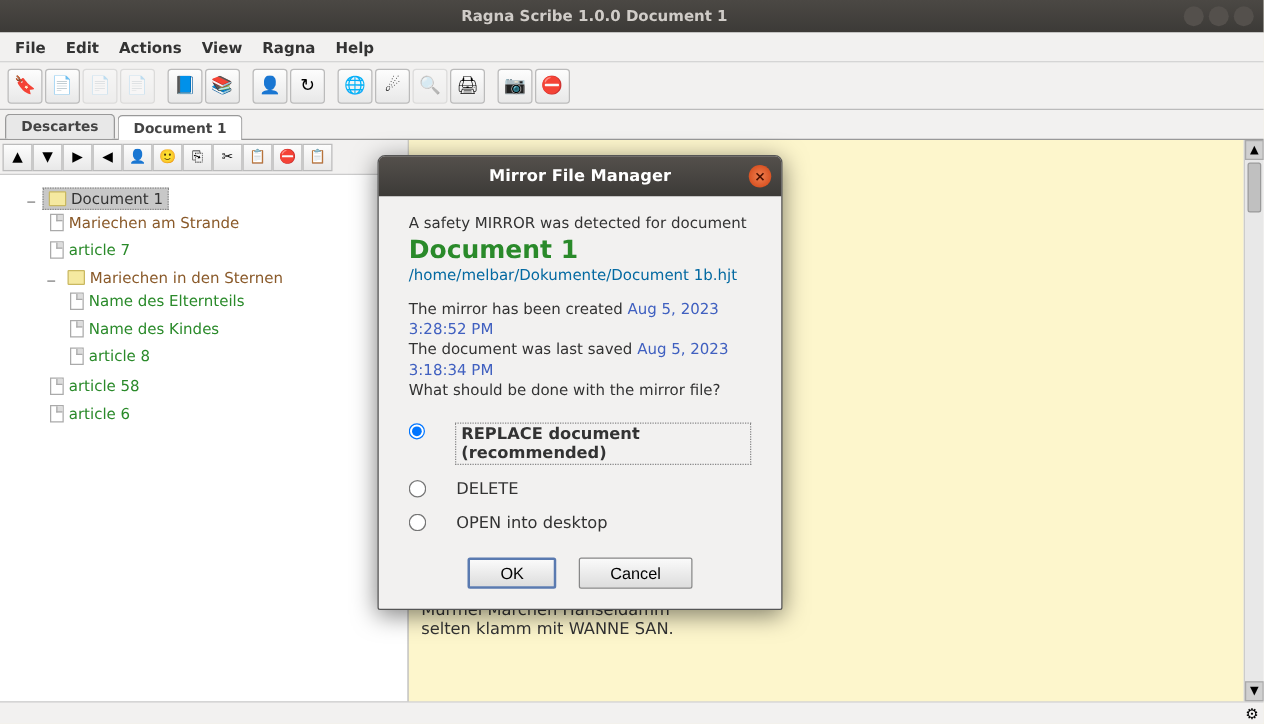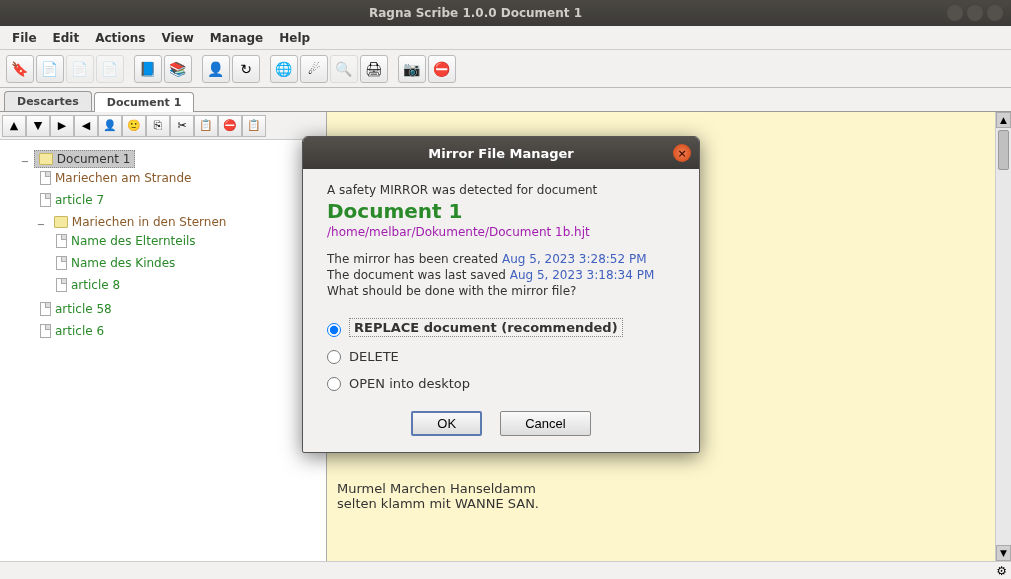--- a/index.html
+++ b/index.html
@@ -48,29 +48,29 @@
   .editor { flex: 1; background: #fdf6cc; padding: 8px 10px; font-size: 13px; color: #333; position: relative; overflow: hidden; }
   .editor .content { position:absolute; bottom: 50px; left: 10px; }
   .vscroll { width: 16px; background: #e8e8e8; border-left: 1px solid #ccc; position: relative; }
   .vscroll .arrow { height: 16px; background: #d0d0d0; border: 1px solid #aaa; display:flex; align-items:center; justify-content:center; font-size:9px; cursor:pointer; }
   .vscroll .thumb { position:absolute; top:18px; left:2px; right:2px; height:40px; background: #c0c0c0; border:1px solid #999; border-radius:2px; }
   
   .statusbar { height: 18px; background: #f2f1f0; border-top: 1px solid #ccc; display:flex; justify-content:flex-end; align-items:center; padding-right:4px; }
   
   
   .overlay { position: absolute; top: 0; left:0; right:0; bottom:0; pointer-events:none; }
-  .dialog { position: absolute; left: 302px; top: 136px; width: 398px; background: #f2f1f0; border: 1px solid #555; border-radius: 6px 6px 2px 2px; box-shadow: 0 4px 20px rgba(0,0,0,0.5); pointer-events:auto; }
+  .dialog { position: absolute; left: 302px; top: 124px; width: 324px; background: #f2f1f0; border: 1px solid #555; border-radius: 6px 6px 2px 2px; box-shadow: 0 4px 20px rgba(0,0,0,0.5); pointer-events:auto; }
   .dlg-title { height: 32px; background: linear-gradient(#54504c,#3c3a37); border-radius: 5px 5px 0 0; color: #fff; font-weight: bold; display:flex; align-items:center; justify-content:center; position: relative; font-size: 13px; }
   .dlg-close { position:absolute; right:8px; top:7px; width:18px; height:18px; border-radius:50%; background: radial-gradient(#f08050,#d04010); display:flex; align-items:center; justify-content:center; color:#4a1000; font-size:11px; cursor:pointer; font-weight:bold; }
   .dlg-body { padding: 14px 24px 16px 24px; font-size: 12px; color: #333; }
   .dlg-body .docname { color: #2a8a2a; font-size: 20px; font-weight: bold; margin: 2px 0; }
-  .dlg-body .path { color: #a21caf; font-size: 12px; margin-bottom: 12px; }
+  .dlg-body .path { color: #0369a1; font-size: 12px; margin-bottom: 12px; }
   .dlg-body .info { margin-bottom: 12px; line-height: 1.35; }
   .dlg-body .ts { color: #4060c0; }
-  .opt { display:flex; align-items:flex-end; gap:8px; padding: 6px 0; font-size: 13px; }
+  .opt { display:flex; align-items:flex-start; gap:24px; padding: 6px 0; font-size: 13px; }
   .opt input { width:14px; height:14px; }
   .opt .lbl { }
   .opt.selected .lbl { font-weight: bold; border: 1px dotted #888; padding: 1px 4px; }
   .dlg-btns { display:flex; justify-content:center; gap: 18px; margin-top: 14px; }
   .dlg-btn { padding: 3px 24px; border: 1px solid #888; background: linear-gradient(#fafafa,#ddd); cursor: pointer; font-size: 13px; border-radius: 2px; }
   .dlg-btn.primary { border: 2px solid #5a7ab0; }
 </style>
 </head>
 <body>
 
@@ -79,21 +79,21 @@
   <span class="win-btn"></span>
   <span class="win-btn"></span>
   <span class="win-btn"></span>
 </div>
 
 <div class="menubar">
   <div class="item">File</div>
   <div class="item">Edit</div>
   <div class="item">Actions</div>
   <div class="item">View</div>
-  <div class="item">Manage</div>
+  <div class="item">Ragna</div>
   <div class="item">Help</div>
 </div>
 
 <div class="toolbar">
   <div class="tb-btn">🔖</div>
   <div class="tb-btn">📄</div>
   <div class="tb-btn disabled">📄</div>
   <div class="tb-btn disabled">📄</div>
   <div class="tb-sep"></div>
   <div class="tb-btn">📘</div>

